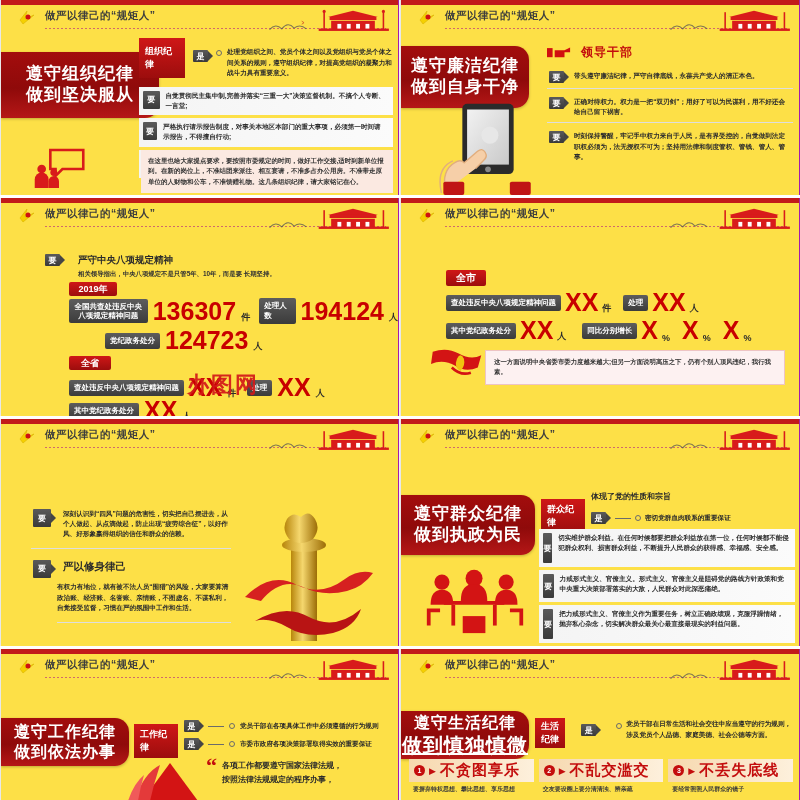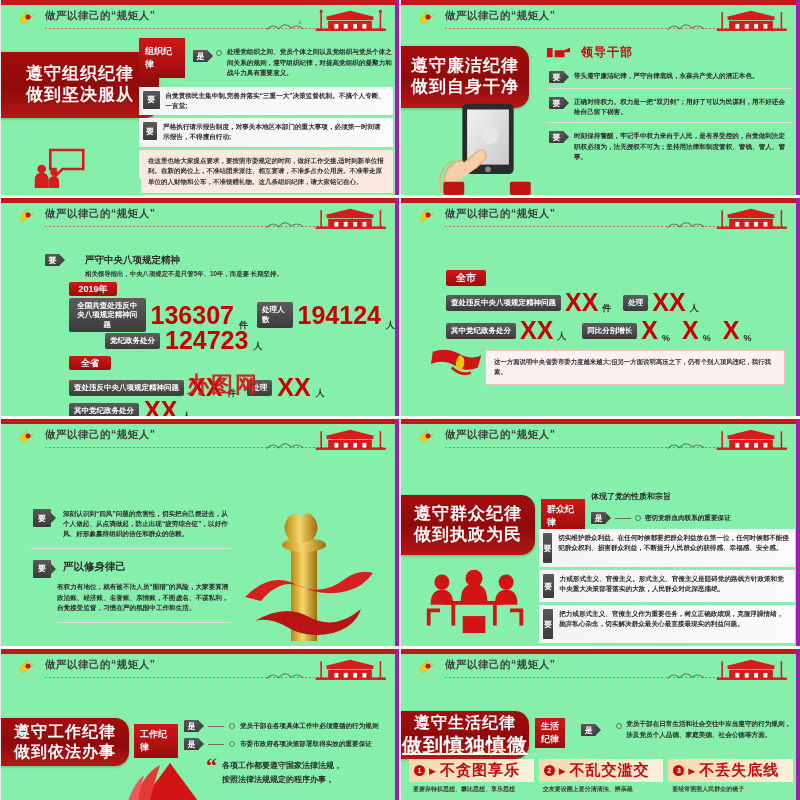--- a/index.html
+++ b/index.html
@@ -13,24 +13,24 @@
     width: 800px; height: 800px;
     display: grid;
     grid-template-columns: 399px 1px 400px;
     grid-template-rows: 195px 3px 218px 3px 227px 3px 151px;
   }
   .vgutter { background: #f2f2f2; }
   .hgutter { background: #ffffff; grid-column: 1 / 4; }
 
   .slide {
     position: relative;
-    background: #86efac;
+    background: #fde047;
     overflow: hidden;
     border-left: 1px solid #e8e8e8;
-    border-right: 4px solid #a21caf;
+    border-right: 1px solid #a21caf;
   }
   .slide .topbar {
     position: absolute; left: 0; right: 0; top: 0;
     height: 5px; background: #c21a1a;
   }
 
   
   .hdr { position: absolute; left: 0; right: 0; top: 7px; height: 28px; }
   .hdr .emblem {
     position: absolute; left: 16px; top: 2px;
@@ -305,21 +305,21 @@
           <rect x="54" y="21" width="5" height="7" fill="#fff"></rect>
           <rect x="66" y="21" width="5" height="7" fill="#fff"></rect>
         <rect x="12" y="6" width="2" height="22" fill="#d81b1b"></rect>
           <rect x="88" y="6" width="2" height="22" fill="#d81b1b"></rect>
         <rect x="6" y="27" width="90" height="3" fill="#d81b1b"></rect>
       </svg>
     </div>
 
     <div style="position:absolute;left:44px;top:56px;display:flex;gap:6px;align-items:flex-start;">
       <div class="chip arrow sm">要</div>
-      <div style="margin-left:19px;">
+      <div style="margin-left:12px;">
         <div style="font-size:9.5px;font-weight:bold;color:#2b2b2b;">严守中央八项规定精神</div>
         <div style="font-size:6.4px;font-weight:bold;color:#333;margin-top:3px;">相关领导指出，中央八项规定不是只管5年、10年，而是要 长期坚持。</div>
       </div>
     </div>
 
     <div class="redtag" style="position:absolute;left:68px;top:84px;width:48px;height:14px;border-radius:2px;">2019年</div>
 
     <div style="position:absolute;left:68px;top:100px;display:flex;align-items:center;gap:5px;">
       <div class="greytag" style="width:88px;text-align:center;line-height:1.25;">全国共查处违反中央八项规定精神问题</div>
       <div class="bigred">136307</div>

